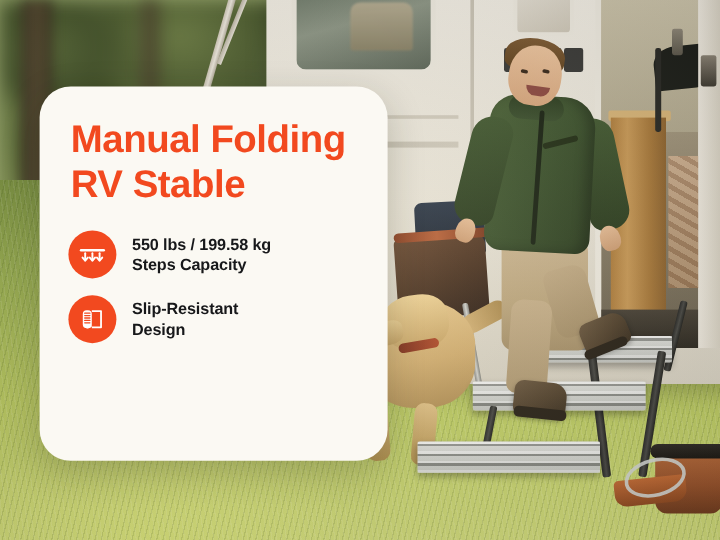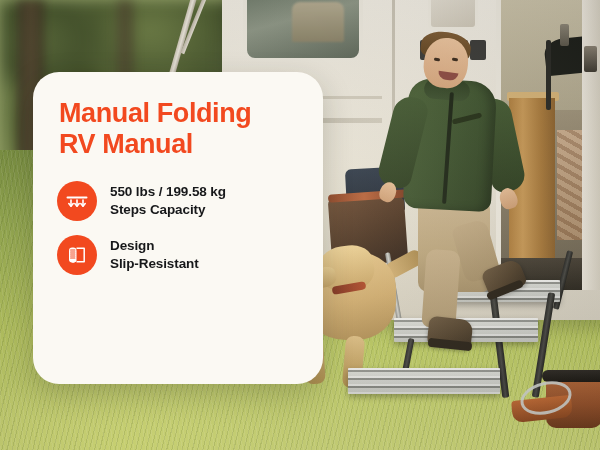--- a/index.html
+++ b/index.html
@@ -556,21 +556,21 @@
     background: #fbf9f3;
     border-radius: 26px;
     box-shadow: 0 10px 30px rgba(30,35,20,.22);
     padding: 0;
     box-sizing: border-box;
   }
   .card-title {
     margin: 0;
     padding: 26px 26px 0 26px;
     color: #f2491f;
-    font-size: 27px;
+    font-size: 32px;
     line-height: 1.16;
     font-weight: bold;
     letter-spacing: -0.4px;
   }
   .features {
     margin: 0;
     padding: 20px 22px 0 24px;
     list-style: none;
     display: flex;
     flex-direction: column;
@@ -701,21 +701,21 @@
     <div class="bucket-tray"></div>
     <div class="hose"></div>
 
     <div class="photo-warmth"></div>
   </div>
 
   <div class="card">
 
     <h1 class="card-title">
       <span class="feature-line">Manual Folding</span>
-      <span class="feature-line">RV Manual</span>
+      <span class="feature-line">RV Stable</span>
     </h1>
 
     <ul class="features">
 
 
       <li class="feature">
         <span class="badge">
           <svg width="26" height="24" viewBox="0 0 26 24" fill="none" stroke="#ffffff" stroke-width="1.6">
             <path d="M3.5 8.5 H22.5" stroke-linecap="round" stroke-width="2"></path>
             <path d="M7 11 V17" stroke-linecap="round"></path>
@@ -735,21 +735,21 @@
       <li class="feature">
         <span class="badge">
           <svg width="24" height="24" viewBox="0 0 24 24" fill="none" stroke="#ffffff" stroke-width="1.5">
             <rect x="4" y="4.5" width="7.5" height="15" rx="3.2" fill="#ffffff" stroke="none"></rect>
             <path d="M5.6 7 H9.9 M5.6 9 H9.9 M5.6 11 H9.9 M5.6 13 H9.9 M5.6 15 H9.9" stroke="#f2491f" stroke-width="1.1" stroke-linecap="round"></path>
             <path d="M11.5 5.2 H19.2 V18.8 H11.5" stroke-linejoin="round"></path>
             <path d="M5.5 17.8 q2.6 2.4 5.2 0" stroke-linecap="round"></path>
           </svg>
         </span>
         <span class="feature-text">
+          <span class="feature-line">Slip-Resistant</span>
           <span class="feature-line">Design</span>
-          <span class="feature-line">Slip-Resistant</span>
         </span>
       </li>
 
     </ul>
   </div>
 
 </div>
 
 </body></html>

